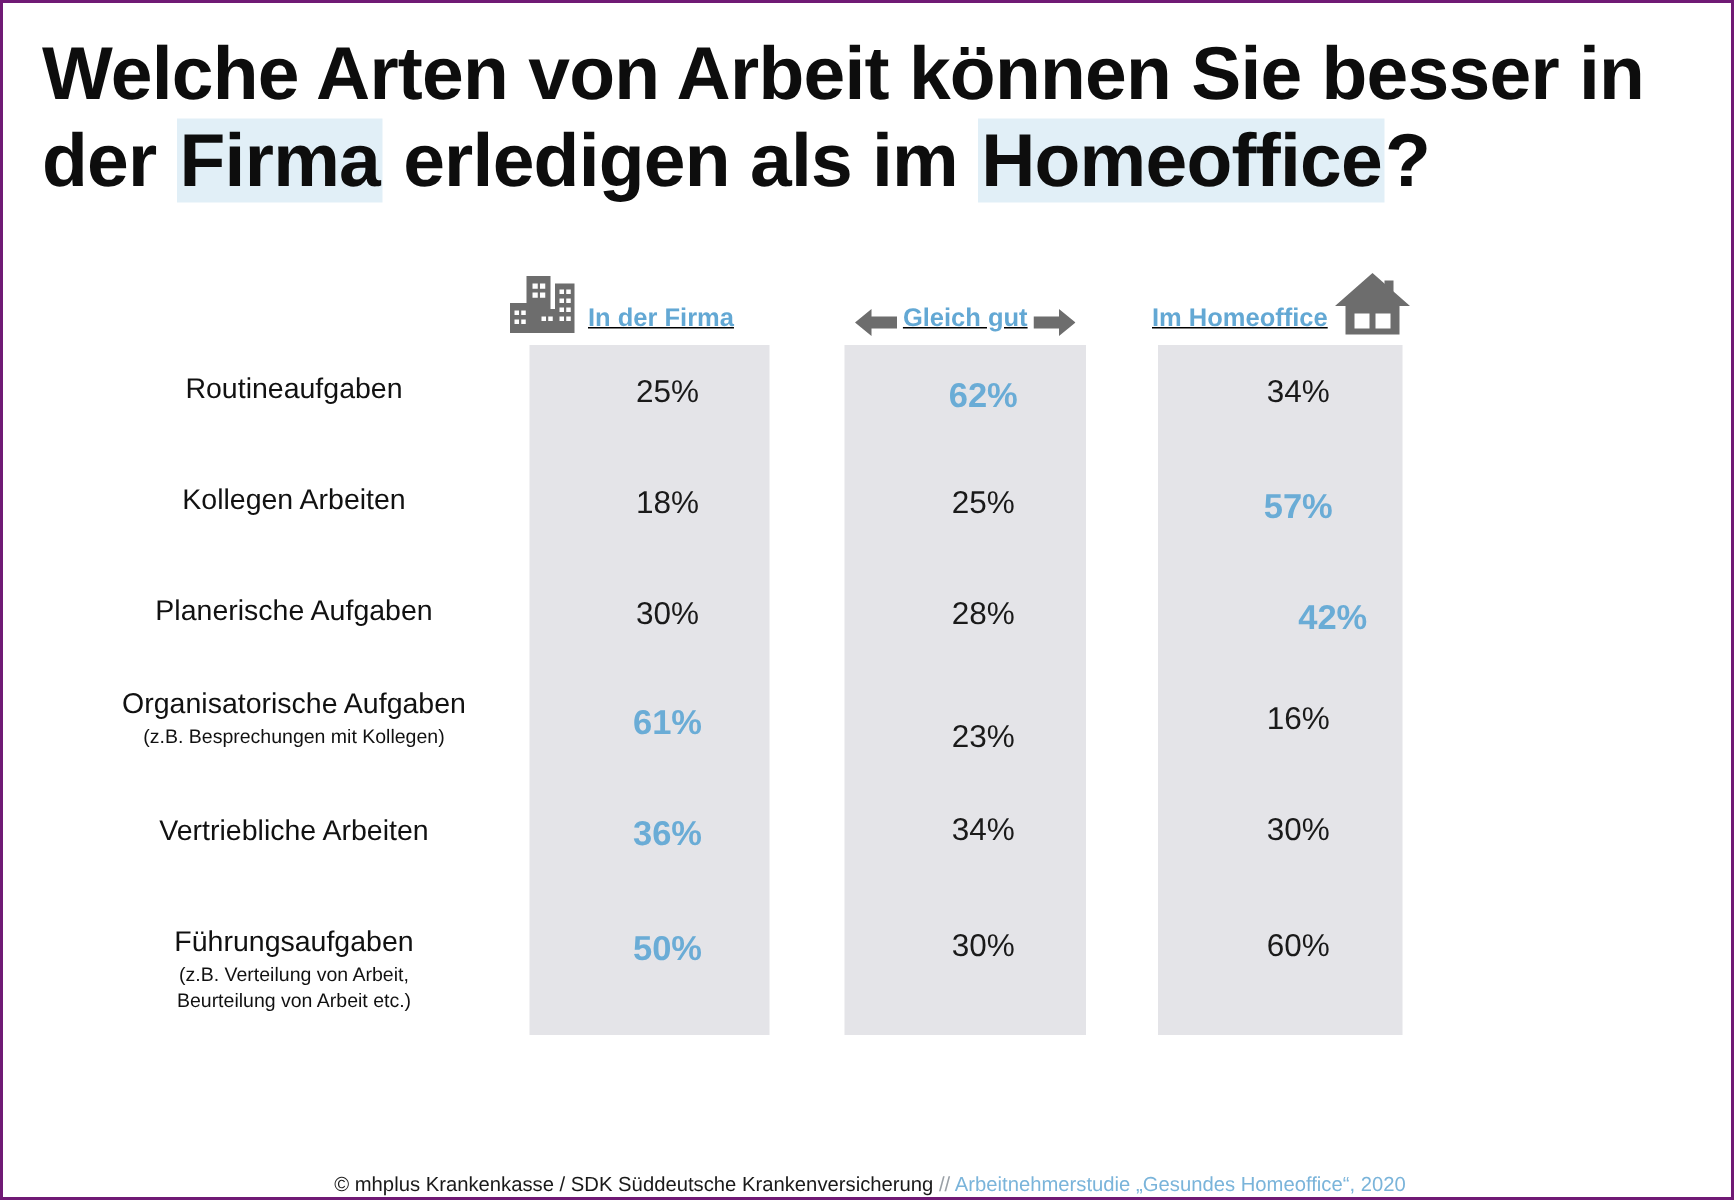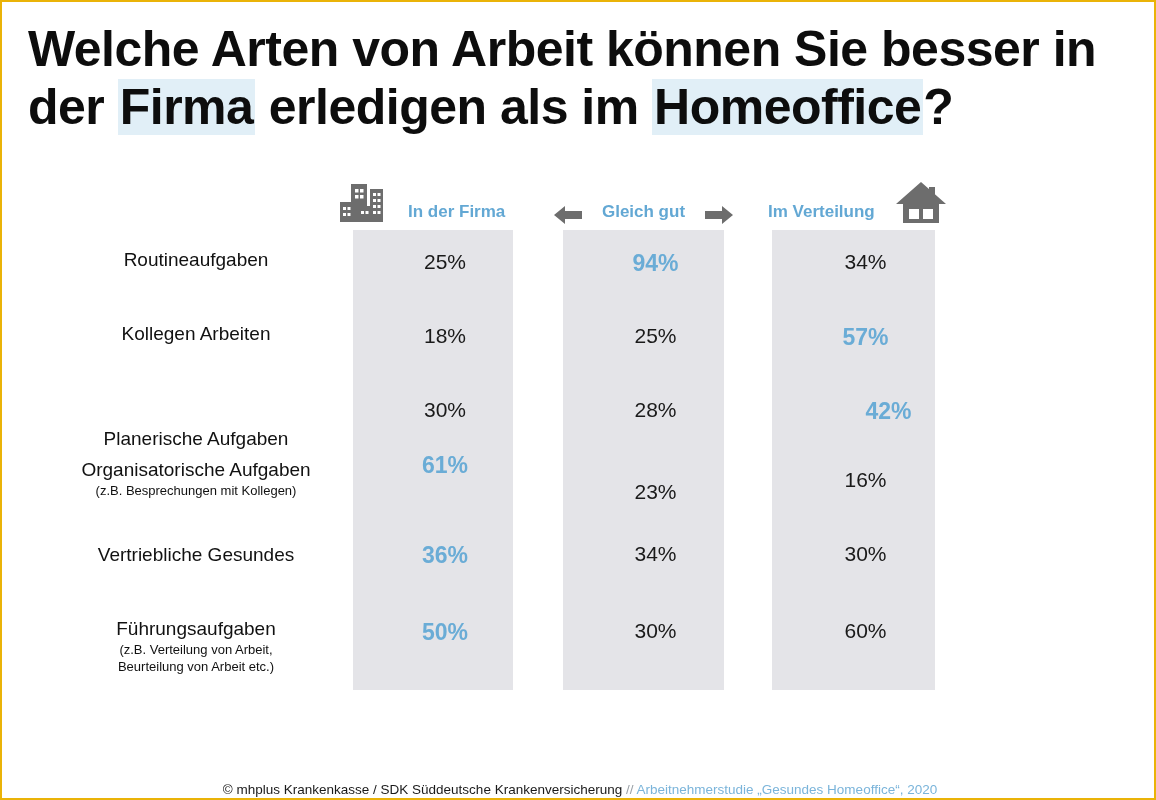--- a/index.html
+++ b/index.html
@@ -12,21 +12,21 @@
     height: 800px;
     background: #ffffff;
     font-family: "Liberation Sans", sans-serif;
     overflow: hidden;
   }
   #page {
     position: relative;
     width: 1156px;
     height: 800px;
     box-sizing: border-box;
-    border: 2px solid #eab308;
+    border: 2px solid #701a75;
     background: #ffffff;
   }
 
   
   #title-block {
     position: absolute;
     left: 26px;
     top: 18px;
     width: 1090px;
   }
@@ -63,21 +63,22 @@
   #panel-1 { left: 561px; width: 161px; }
   #panel-2 { left: 770px; width: 163px; }
 
   
   .col-header {
     position: absolute;
     top: 176px;
     height: 48px;
     display: flex;
     align-items: flex-end;
-    gap: 20px;
+    gap: 4px;
+    text-decoration: underline;
   }
   #header-0 { left: 336px; }
   #header-1 { left: 561px; width: 161px; justify-content: center; }
   #header-2 { left: 766px; }
 
   .col-header-label {
     font-size: 17px;
     font-weight: bold;
     color: #63a8d4;
     line-height: 20px;
@@ -206,72 +207,72 @@
       </span>
       <span class="col-header-label">Gleich gut</span>
       <span class="icon-box">
         <svg width="28" height="22" viewBox="0 0 28 22">
           <path fill="#6d6d6d" d="M28 11 L17 2 L17 7 L0 7 L0 15 L17 15 L17 20 Z"></path>
         </svg>
       </span>
     </div>
 
     <div class="col-header" id="header-2">
-      <span class="col-header-label">Im Verteilung</span>
+      <span class="col-header-label">Im Homeoffice</span>
       <span class="icon-box">
         <svg width="52" height="46" viewBox="0 0 52 46">
           <g fill="#6d6d6d">
             <rect x="34" y="7" width="6" height="12"></rect>
             <path d="M26 2 L51 24 L44 24 L44 43 L8 43 L8 24 L1 24 Z"></path>
           </g>
           <g fill="#ffffff">
             <rect x="14" y="29" width="10" height="10"></rect>
             <rect x="28" y="29" width="10" height="10"></rect>
           </g>
         </svg>
       </span>
     </div>
 
     <div id="rows">
         <div class="row" style="top: 228px;">
           <div class="row-label" style="top: 18px;">
             <span class="main">Routineaufgaben</span>
           </div>
           <div class="cell cell-0" style="top: 20px;">25%</div>
-          <div class="cell cell-1 top" style="top: 20px;">94%</div>
+          <div class="cell cell-1 top" style="top: 20px;">62%</div>
           <div class="cell cell-2" style="top: 20px;">34%</div>
         </div>
         <div class="row" style="top: 302px;">
           <div class="row-label" style="top: 18px;">
             <span class="main">Kollegen Arbeiten</span>
           </div>
           <div class="cell cell-0" style="top: 20px;">18%</div>
           <div class="cell cell-1" style="top: 20px;">25%</div>
           <div class="cell cell-2 top" style="top: 20px;">57%</div>
         </div>
         <div class="row" style="top: 376px;">
-          <div class="row-label" style="top: 18px; margin-top: 31px;">
+          <div class="row-label" style="top: 18px;">
             <span class="main">Planerische Aufgaben</span>
           </div>
           <div class="cell cell-0" style="top: 20px;">30%</div>
           <div class="cell cell-1" style="top: 20px;">28%</div>
           <div class="cell cell-2 top" style="top: 20px; padding-left: 23px;">42%</div>
         </div>
         <div class="row" style="top: 450px;">
           <div class="row-label" style="top: 6px;">
             <span class="main">Organisatorische Aufgaben</span>
             <span class="sub">(z.B. Besprechungen mit Kollegen)</span>
           </div>
-          <div class="cell cell-0 top" style="top: 0;">61%</div>
+          <div class="cell cell-0 top" style="top: 16px;">61%</div>
           <div class="cell cell-1" style="top: 28px;">23%</div>
           <div class="cell cell-2" style="top: 16px;">16%</div>
         </div>
         <div class="row" style="top: 524px;">
           <div class="row-label" style="top: 17px;">
-            <span class="main">Vertriebliche Gesundes</span>
+            <span class="main">Vertriebliche Arbeiten</span>
           </div>
           <div class="cell cell-0 top" style="top: 16px;">36%</div>
           <div class="cell cell-1" style="top: 16px;">34%</div>
           <div class="cell cell-2" style="top: 16px;">30%</div>
         </div>
         <div class="row" style="top: 598px;">
           <div class="row-label" style="top: 17px;">
             <span class="main">Führungsaufgaben</span>
             <span class="sub">(z.B. Verteilung von Arbeit,</span>
             <span class="sub">Beurteilung von Arbeit etc.)</span>

